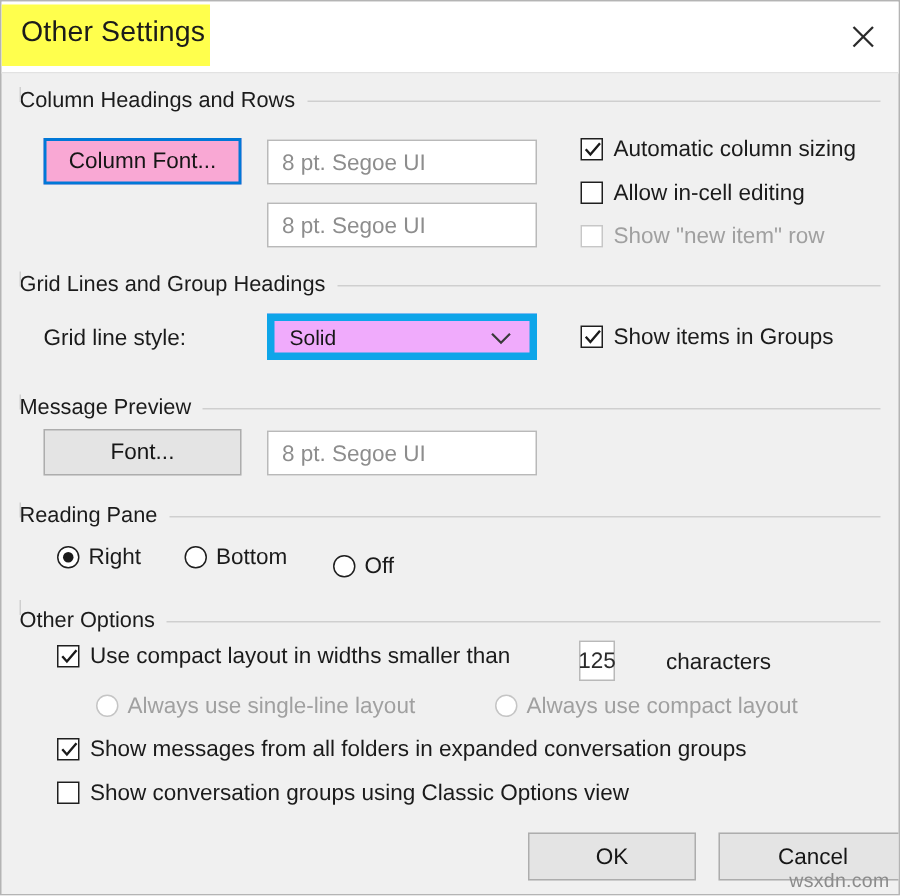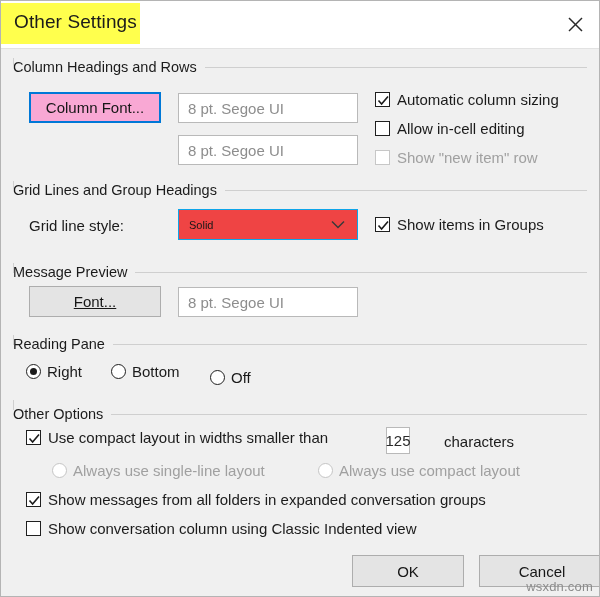--- a/index.html
+++ b/index.html
@@ -118,23 +118,23 @@
     display: flex;
     align-items: center;
     padding-left: 9px;
     white-space: nowrap;
   }
   .textbox.readonly { color: #8d8d8d; }
 
   .combo {
     position: absolute;
     box-sizing: border-box;
-    background: #ef4444;
-    border: 1px solid #0ea5e9;
-    font-size: 11px;
+    background: #f0abfc;
+    border: 5px solid #0ea5e9;
+    font-size: 14px;
     color: #171717;
     display: flex;
     align-items: center;
     padding-left: 10px;
     cursor: pointer;
   }
   .combo .chev {
     position: absolute;
     right: 12px;
     top: 50%;
@@ -142,20 +142,21 @@
     display: block;
   }
 
   
   .ctl-row {
     position: absolute;
     display: flex;
     align-items: center;
     white-space: nowrap;
     cursor: pointer;
+    margin-left: 12px;
   }
   .ctl-row.disabled { cursor: default; }
 
   .cbox {
     width: 15px;
     height: 15px;
     box-sizing: border-box;
     border: 1.6px solid #1f1f1f;
     background: #ffffff;
     margin-right: 7px;
@@ -286,21 +287,21 @@
     </span>
     <span class="lbl">Show items in Groups</span>
   </div>
 
   <div class="group-head" style="top:262px;">
     <span class="ghlabel">Message Preview</span>
     <span class="ghline"></span>
   </div>
   <div class="group-tick" style="top:262px;height:10px;"></div>
 
-  <button class="btn" style="left:28px;top:285px;width:132px;height:31px;text-decoration:underline;">Font...</button>
+  <button class="btn" style="left:28px;top:285px;width:132px;height:31px;">Font...</button>
   <div class="textbox readonly" style="left:177px;top:286px;width:180px;height:30px;">8 pt. Segoe UI</div>
 
   <div class="group-head" style="top:334px;">
     <span class="ghlabel">Reading Pane</span>
     <span class="ghline"></span>
   </div>
   <div class="group-tick" style="top:334px;height:10px;"></div>
 
   <div class="ctl-row" style="left:25px;top:362px;">
     <span class="radio">
@@ -351,20 +352,20 @@
         <svg width="13" height="12" viewBox="0 0 13 12">
             <polyline points="1.5,5.5 4.6,9 11,1.5" fill="none" stroke="#1b1b1b" stroke-width="1.6"></polyline>
           </svg>
       </span>
     </span>
     <span class="lbl">Show messages from all folders in expanded conversation groups</span>
   </div>
 
   <div class="ctl-row" style="left:25px;top:519px;">
     <span class="cbox"></span>
-    <span class="lbl">Show conversation column using Classic Indented view</span>
+    <span class="lbl">Show conversation groups using Classic Options view</span>
   </div>
 
   <button class="btn" style="left:351px;top:554px;width:112px;height:32px;">OK</button>
   <button class="btn" style="left:478px;top:554px;width:126px;height:32px;text-align:right;">Cancel</button>
 
   <div class="watermark">wsxdn.com</div>
 </div>
 
 </body></html>

